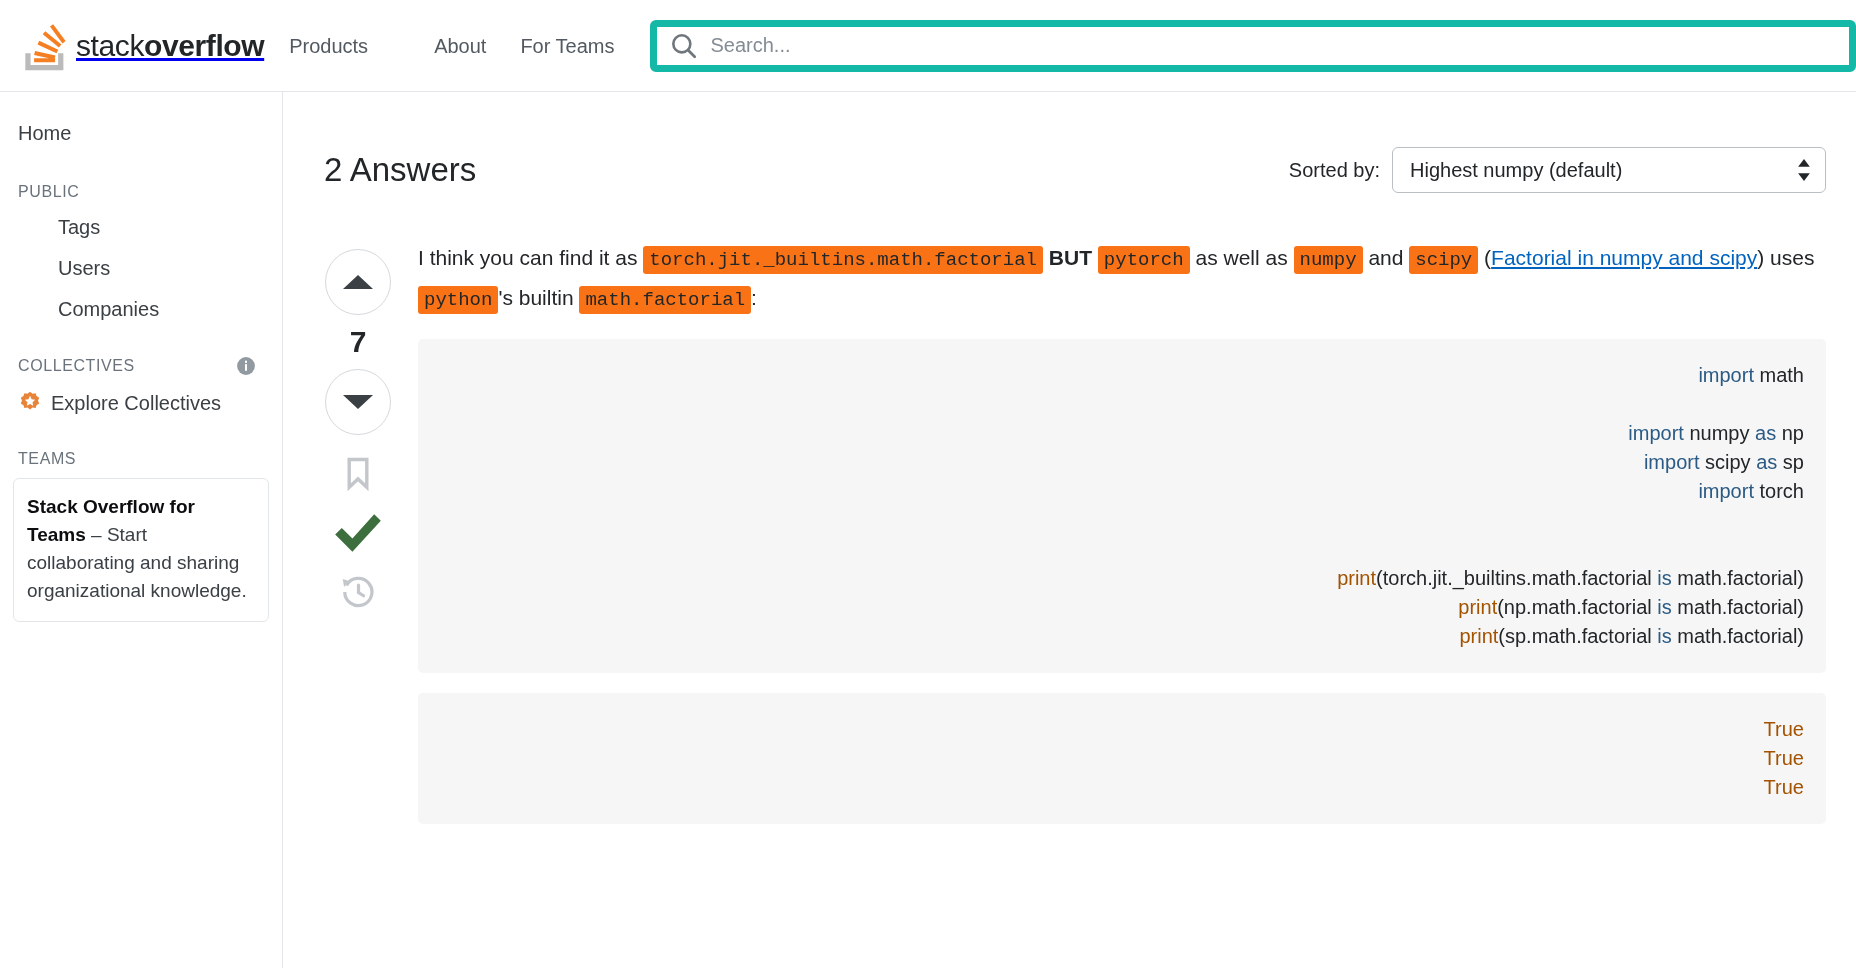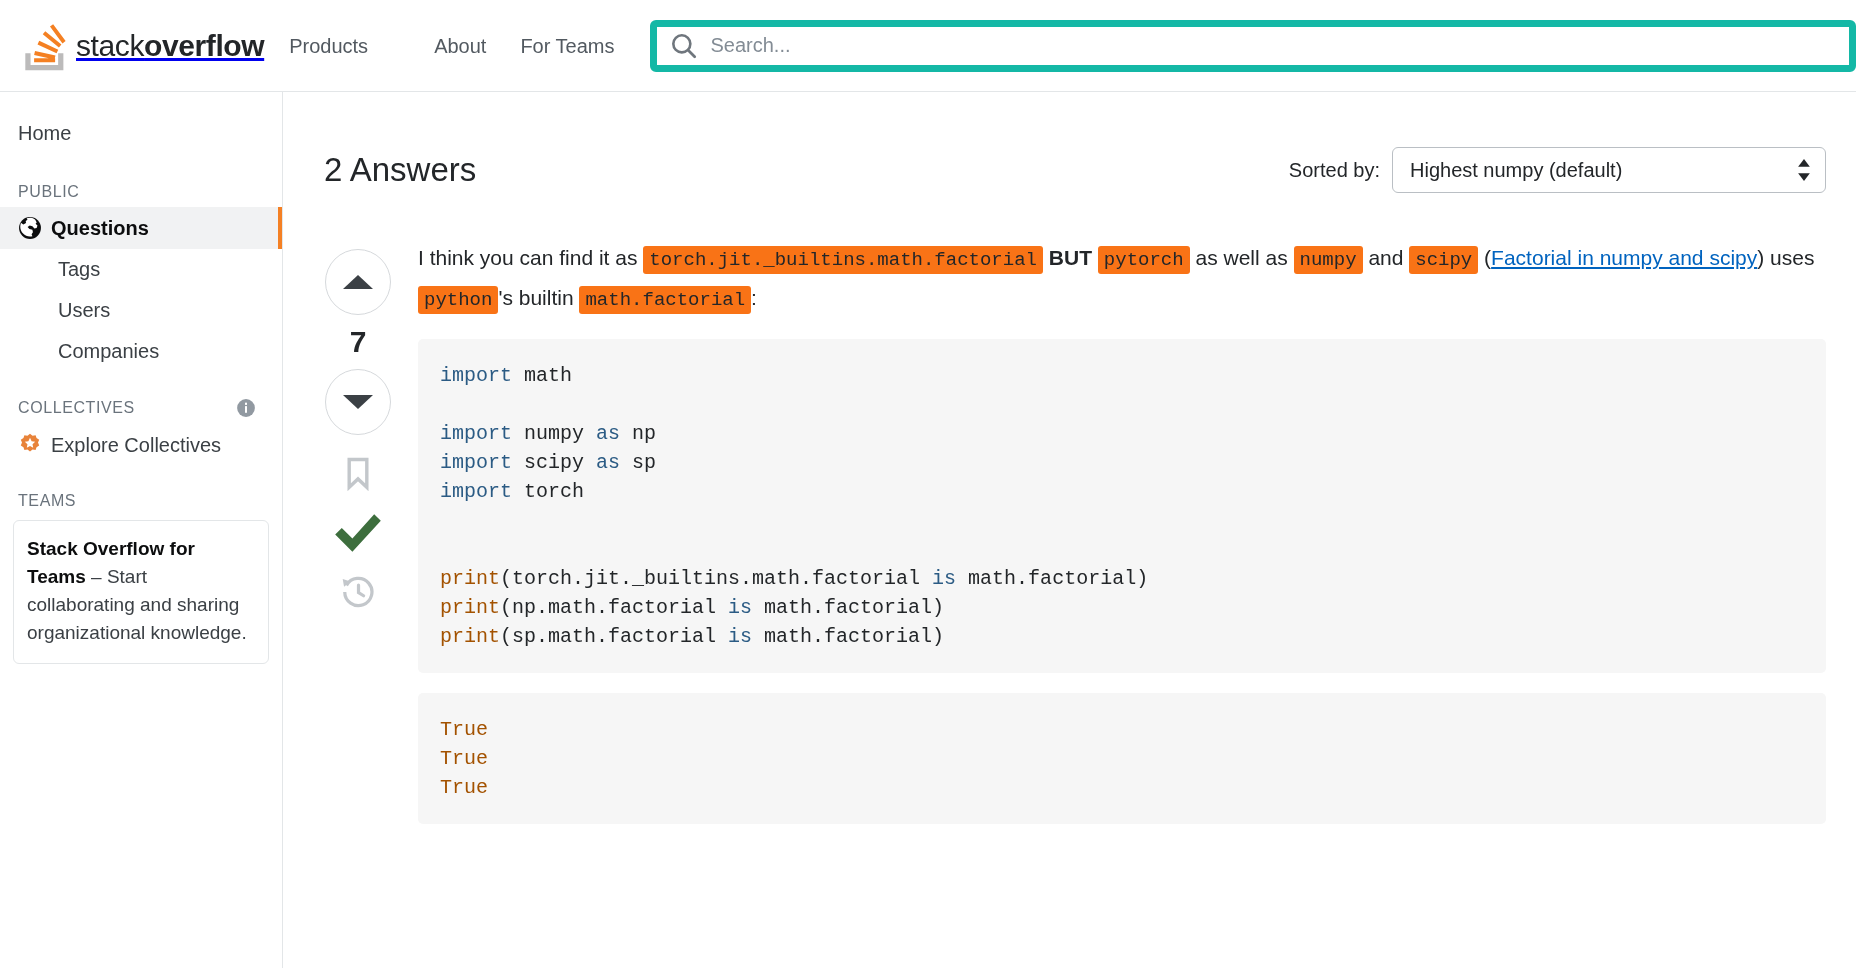--- a/index.html
+++ b/index.html
@@ -161,23 +161,23 @@
   #answer-text b { font-weight: 700; }
   code.inline {
     font-family: "Liberation Mono", "DejaVu Sans Mono", monospace;
     background: #f97316; border-radius: 3px;
     padding: 3px 6px; font-size: 19px; color: #232629;
     white-space: nowrap;
   }
   pre.codeblock {
     background: #f6f6f6; border-radius: 5px;
     margin: 20px 0 0 0; padding: 22px 22px 22px 22px;
-    font-family: Liberation Mono, monospace;
+    font-family: Liberation Sans, sans-serif;
     font-size: 20px; line-height: 29px; color: #232629;
-    overflow: hidden; white-space: pre;
+    overflow: hidden; white-space: pre; text-align: right;
   }
   .kw  { color: #2b5b84; }
   .fn  { color: #a35200; }
   .out { color: #a35200; }
 </style>
 </head>
 <body>
 
 <div id="header">
 
@@ -205,27 +205,20 @@
 </div>
 
 <nav id="sidebar">
 
   <a class="nav-home" href="#">Home</a>
 
   <div class="nav-section-title">
     <span>PUBLIC</span>
   </div>
 
-  <a class="nav-item selected" href="#">
-    <svg class="nav-icon" viewBox="0 0 18 18">
-      <circle cx="9" cy="9" r="8.2" fill="#0c0d0e"></circle>
-      <path fill="#ffffff" d="M9 1.3c-.9 0-1.7.2-2.5.4l.6 1.2-1.3.9.2 1.5L4 6.4 2.2 5.1c-.3.9-.5 1.9-.5 2.9 0 4 3.3 7.3 7.3 7.3.6 0 1.2-.1 1.8-.2l-.6-1.4 1-1.6-.4-1.7-2.2-.6-1.4-1.5 1.6-1.1 2 .5 1.5 1.6 1.7-.3.6-1.9-1.4-1.3.8-1C13 2 11.1 1.3 9 1.3z"></path>
-    </svg>
-    <span>Questions</span>
-  </a>
 
   <a class="nav-item sub" href="#">Tags</a>
   <a class="nav-item sub" href="#">Users</a>
   <a class="nav-item sub" href="#">Companies</a>
 
   <div class="nav-section-title">
     <span>COLLECTIVES</span>
     <svg class="info-circle" viewBox="0 0 18 18">
       <circle cx="9" cy="9" r="8" fill="#9199a1"></circle>
       <rect x="8.1" y="7.3" width="1.8" height="6" fill="#ffffff"></rect>

